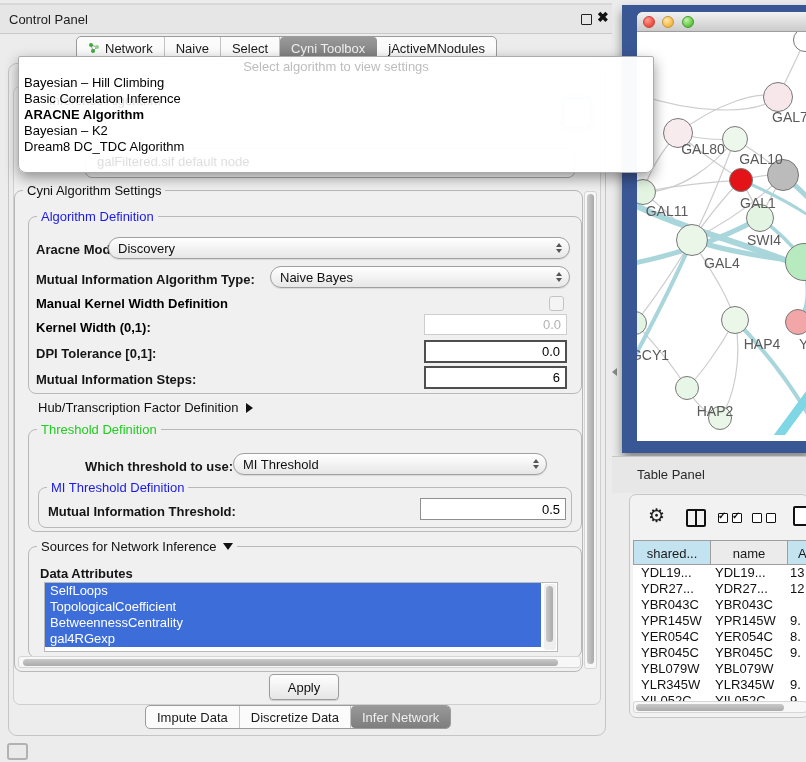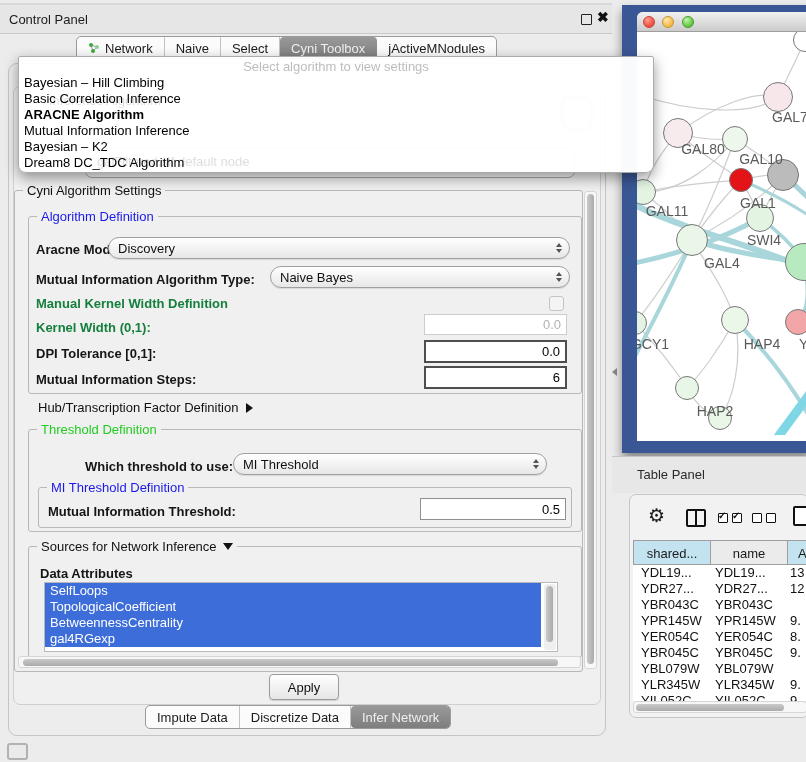--- a/index.html
+++ b/index.html
@@ -28,26 +28,26 @@
   .ghost-ring{position:absolute;left:562px;top:97px;width:26px;height:28px;border:2px solid #86ACE8;
               border-radius:7px;box-shadow:0 0 5px rgba(90,140,220,.8);z-index:1;background:#F2F2F2;}
   
   .popup{position:absolute;left:18px;top:56px;width:636px;height:117px;background:rgba(255,255,255,.97);
          border:1px solid #ABABAB;border-radius:2px 2px 8px 8px;box-shadow:0 5px 14px rgba(0,0,0,.4);z-index:10;padding-top:2px;box-sizing:border-box;}
   .popup .ph{text-align:center;color:#BDBDBD;font-size:13px;height:16px;line-height:16px;}
   .popup .item{height:16px;line-height:16px;padding-left:5px;font-size:13px;color:#000;}
   .popup .item.bold{font-weight:bold;}
   .pghost{position:absolute;opacity:.13;font-size:13px;color:#000;}
   
-  .group{position:absolute;border:1px solid #B8B8B8;border-radius:3px;}
+  .group{position:absolute;border:1px solid #B8B8B8;border-radius:8px;}
   .legend{position:absolute;top:-8px;left:8px;background:#F0F0F0;padding:0 4px;font-size:13px;white-space:nowrap;}
   .legend.blue{color:var(--legend-blue);}
   .legend.green{color:var(--legend-green);}
   .lbl{position:absolute;font-weight:bold;font-size:13px;color:#151515;white-space:nowrap;}
-  .lbl.disabled{color:#15803d;}
+  .lbl.disabled{color:#000000;}
   .combo{position:absolute;display:flex;align-items:center;height:22px;border:1px solid #A0A0A0;border-radius:11px;
          background:linear-gradient(#FFFFFF,#E7E7E7);font-size:13px;padding-left:9px;box-sizing:border-box;box-shadow:0 1px 1px rgba(0,0,0,.1);}
   .combo .val{flex:1;}
   .arrows{display:flex;flex-direction:column;align-items:center;gap:2px;margin-right:7px;}
   .tri-up{width:0;height:0;border-left:3.5px solid transparent;border-right:3.5px solid transparent;border-bottom:4px solid #555;}
   .tri-down{width:0;height:0;border-left:3.5px solid transparent;border-right:3.5px solid transparent;border-top:4px solid #555;}
   .field{position:absolute;background:#fff;font-size:13px;display:flex;align-items:center;
          justify-content:flex-end;padding-right:5px;box-sizing:border-box;}
   .f-disabled{border:1px solid #CDCDCD;color:#B2B2B2;}
   .f-strong{border:2px solid #4E4E4E;color:#000;}
@@ -152,21 +152,20 @@
     <span>galFiltered.sif default node</span>
   </div>
   <div class="ghost-ring"></div>
 
   <div class="popup">
     <div class="ph">Select algorithm to view settings</div>
     <div id="popup-items">
         <div class="item">Bayesian – Hill Climbing</div>
         <div class="item">Basic Correlation Inference</div>
         <div class="item bold">ARACNE Algorithm</div>
-        <div class="item">Mutual Information Inference</div>
         <div class="item">Bayesian – K2</div>
         <div class="item">Dream8 DC_TDC Algorithm</div>
       </div>
     <span class="pghost" style="left:30px;top:36px;">Inference Algorithm</span>
     <span class="pghost" style="left:78px;top:97px;">galFiltered.sif default node</span>
   </div>
 
   <div class="group" style="left:14px;top:190px;width:567px;height:480px;">
     <span class="legend">Cyni Algorithm Settings</span>
   </div>
@@ -325,21 +324,21 @@
           <div class="node" style="left: 148px; top: 277px; height: 26px; width: 26px; background: rgb(243, 166, 167);"></div>
           <div class="node" style="left: 38px; top: 344px; height: 24px; width: 24px; background: rgb(232, 246, 231);"></div>
           <div class="node" style="left: 71px; top: 374px; height: 24px; width: 24px; background: rgb(233, 246, 232);"></div>
           <span class="nlabel" style="left: 135px; top: 77px;">GAL7</span>
           <span class="nlabel" style="left: 66px; top: 109px; transform: translateX(-50%);">GAL80</span>
           <span class="nlabel" style="left: 124px; top: 119px; transform: translateX(-50%);">GAL10</span>
           <span class="nlabel" style="left: 121px; top: 163px; transform: translateX(-50%);">GAL1</span>
           <span class="nlabel" style="left: 30px; top: 171px; transform: translateX(-50%);">GAL11</span>
           <span class="nlabel" style="left: 127px; top: 200px; transform: translateX(-50%);">SWI4</span>
           <span class="nlabel" style="left: 85px; top: 223px; transform: translateX(-50%);">GAL4</span>
-          <span class="nlabel" style="left: 13px; top: 304px; transform: translateX(-50%);">GCY1</span>
+          <span class="nlabel" style="left: 13px; top: 315px; transform: translateX(-50%);">GCY1</span>
           <span class="nlabel" style="left: 125px; top: 304px; transform: translateX(-50%);">HAP4</span>
           <span class="nlabel" style="left: 162px; top: 304px;">Y</span>
           <span class="nlabel" style="left: 78px; top: 371px; transform: translateX(-50%);">HAP2</span>
         </div>
     </div>
   </div>
 
   <div class="tp-titlebar">
     <span class="tp-title">Table Panel</span>
   </div>

